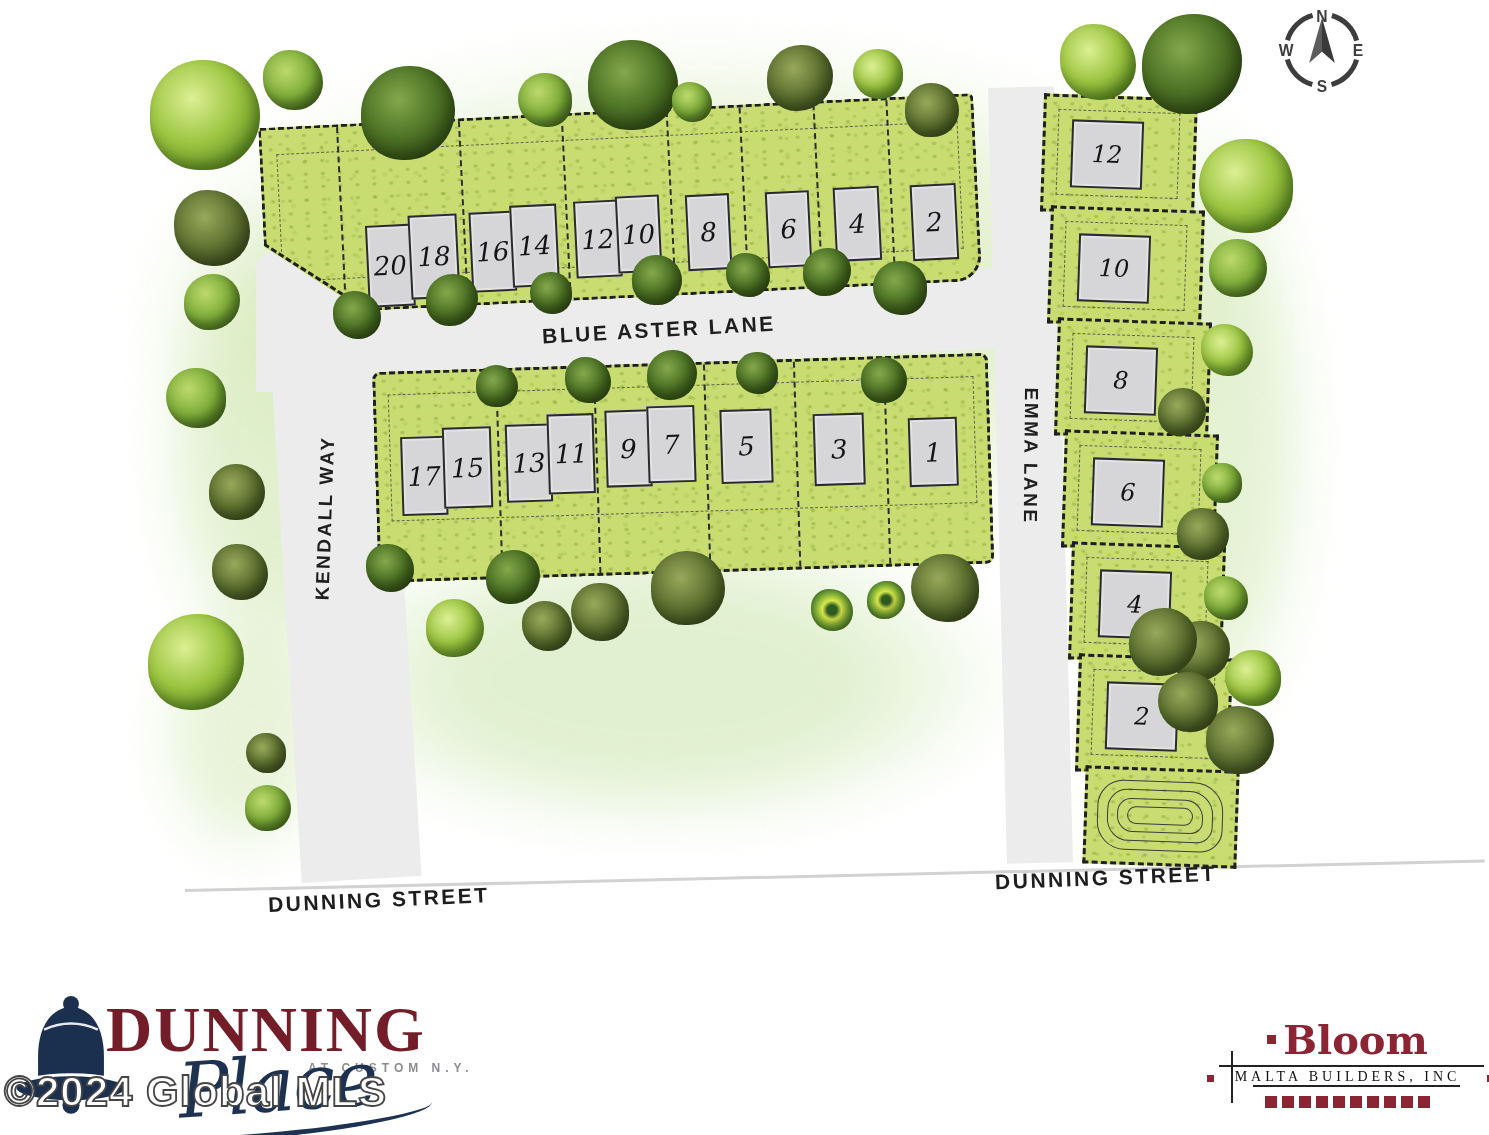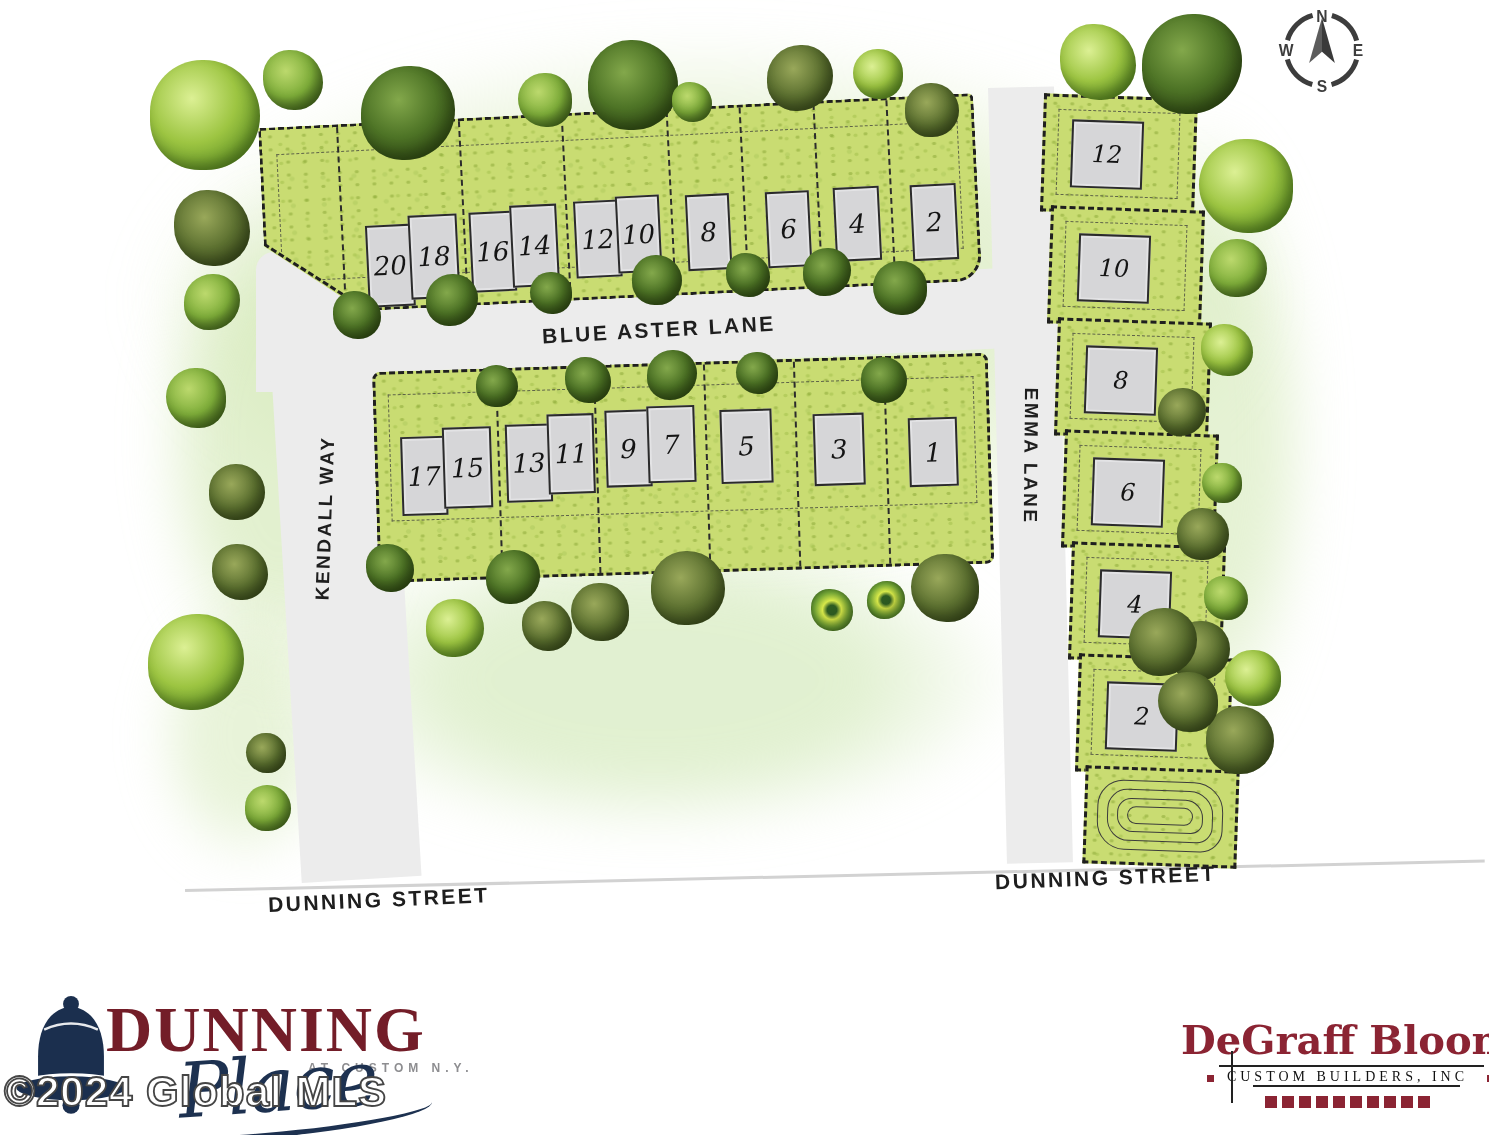--- a/index.html
+++ b/index.html
@@ -191,29 +191,28 @@
     </svg>
     <div id="dunning-name">DUNNING</div>
     <div id="dunning-tagline">AT CUSTOM N.Y.</div>
     <div id="dunning-script">Place</div>
     <div id="script-flourish"></div>
   </div>
   <div id="watermark">©2024 Global MLS</div>
 
   <div id="builder-logo">
     <div class="builder-title">
-      <span>DeGraff</span>
       <span class="sq" style="width:9px;height:9px;"></span>
       <span>Bloom</span>
     </div>
     <div id="builder-sub">
       <span class="rule-top"></span>
       <span class="tick"></span>
       <span class="sq" style="position:absolute;left:2px;top:10px;width:7px;height:7px;"></span>
-      <span>CUSTOM BUILDERS, INC</span>
+      <span>MALTA BUILDERS, INC</span>
       <span class="sq" style="position:absolute;right:-4px;top:10px;width:7px;height:7px;"></span>
       <span class="rule-bottom"></span>
     </div>
     <div class="sq-row">
       <span class="sq"></span>
         <span class="sq"></span>
         <span class="sq"></span>
         <span class="sq"></span>
       <span class="sq"></span>
         <span class="sq"></span>

